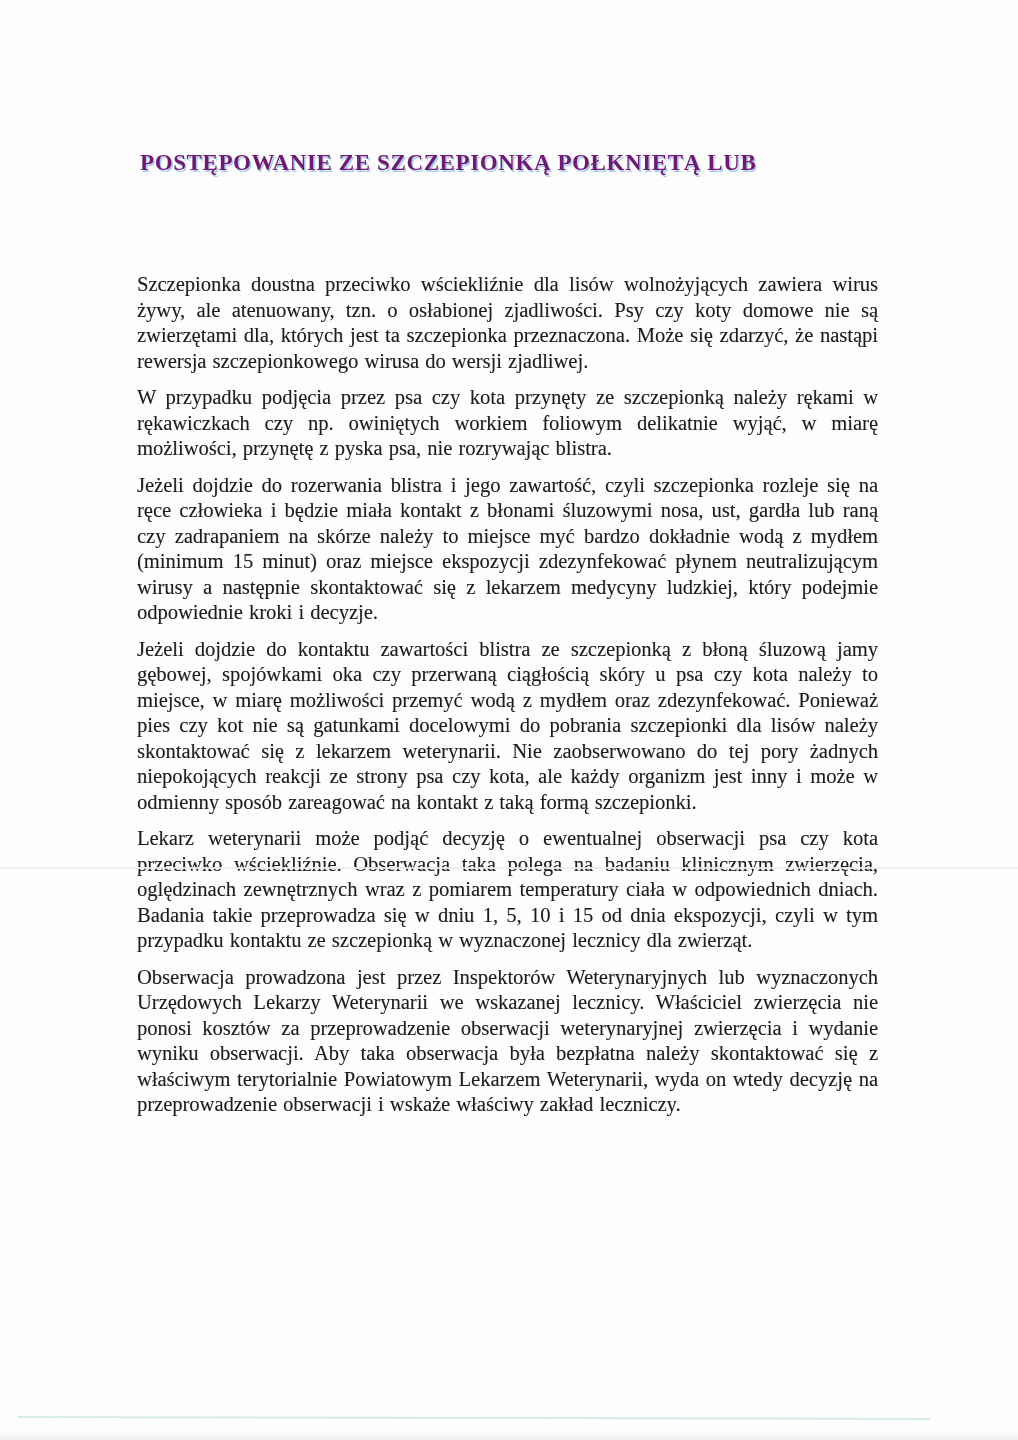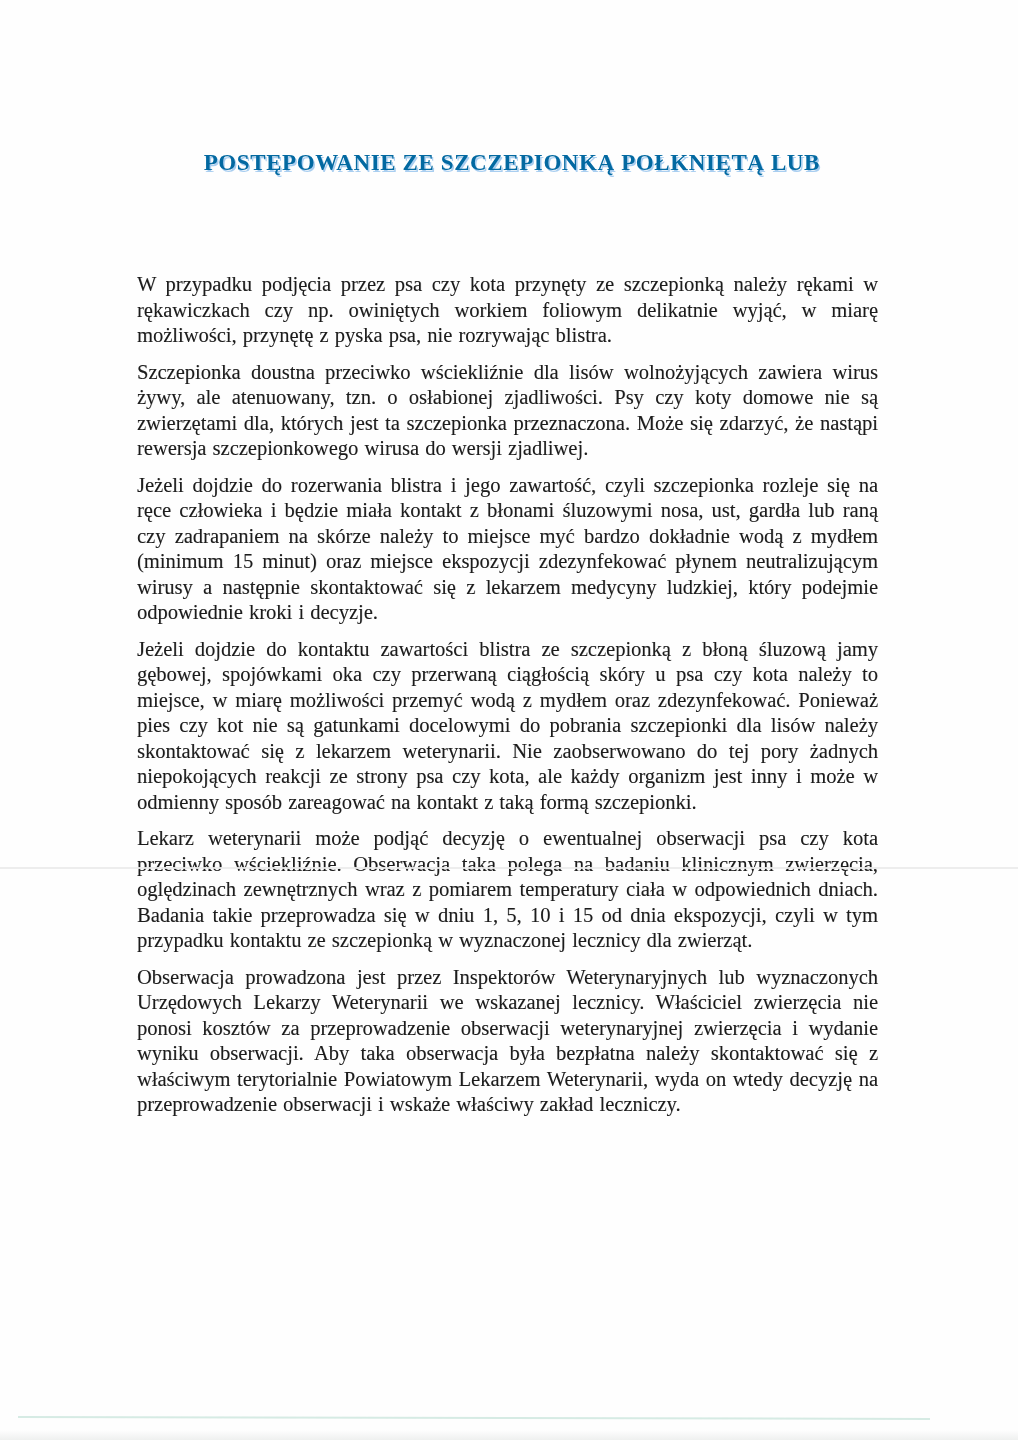--- a/index.html
+++ b/index.html
@@ -66,27 +66,27 @@
     width: 100%;
     height: 10px;
     background: linear-gradient(to bottom, rgba(255,255,255,0), rgba(210,214,212,0.35));
   }
 </style>
 </head>
 <body>
 
 <div class="page">
 
-  <h1 class="doc-title" style="color: #0369a1; text-align: right;">
+  <h1 class="doc-title" style="color: #701a75;">
     <span>POSTĘPOWANIE ZE SZCZEPIONKĄ POŁKNIĘTĄ LUB</span><br>
   </h1>
 
   <div class="doc-body">
+    <p>Szczepionka doustna przeciwko wściekliźnie dla lisów wolnożyjących zawiera wirus żywy, ale atenuowany, tzn. o osłabionej zjadliwości. Psy czy koty domowe nie są zwierzętami dla, których jest ta szczepionka przeznaczona. Może się zdarzyć, że nastąpi rewersja szczepionkowego wirusa do wersji zjadliwej.</p>
     <p>W przypadku podjęcia przez psa czy kota przynęty ze szczepionką należy rękami w rękawiczkach czy np. owiniętych workiem foliowym delikatnie wyjąć, w miarę możliwości, przynętę z pyska psa, nie rozrywając blistra.</p>
-    <p>Szczepionka doustna przeciwko wściekliźnie dla lisów wolnożyjących zawiera wirus żywy, ale atenuowany, tzn. o osłabionej zjadliwości. Psy czy koty domowe nie są zwierzętami dla, których jest ta szczepionka przeznaczona. Może się zdarzyć, że nastąpi rewersja szczepionkowego wirusa do wersji zjadliwej.</p>
     <p>Jeżeli dojdzie do rozerwania blistra i jego zawartość, czyli szczepionka rozleje się na ręce człowieka i będzie miała kontakt z błonami śluzowymi nosa, ust, gardła lub raną czy zadrapaniem na skórze należy to miejsce myć bardzo dokładnie wodą z mydłem (minimum 15 minut) oraz miejsce ekspozycji zdezynfekować płynem neutralizującym wirusy a następnie skontaktować się z lekarzem medycyny ludzkiej, który podejmie odpowiednie kroki i decyzje.</p>
     <p>Jeżeli dojdzie do kontaktu zawartości blistra ze szczepionką z błoną śluzową jamy gębowej, spojówkami oka czy przerwaną ciągłością skóry u psa czy kota należy to miejsce, w miarę możliwości przemyć wodą z mydłem oraz zdezynfekować. Ponieważ pies czy kot nie są gatunkami docelowymi do pobrania szczepionki dla lisów należy skontaktować się z lekarzem weterynarii. Nie zaobserwowano do tej pory żadnych niepokojących reakcji ze strony psa czy kota, ale każdy organizm jest inny i może w odmienny sposób zareagować na kontakt z taką formą szczepionki.</p>
     <p>Lekarz weterynarii może podjąć decyzję o ewentualnej obserwacji psa czy kota przeciwko wściekliźnie. Obserwacja taka polega na badaniu klinicznym zwierzęcia, oględzinach zewnętrznych wraz z pomiarem temperatury ciała w odpowiednich dniach. Badania takie przeprowadza się w dniu 1, 5, 10 i 15 od dnia ekspozycji, czyli w tym przypadku kontaktu ze szczepionką w wyznaczonej lecznicy dla zwierząt.</p>
     <p>Obserwacja prowadzona jest przez Inspektorów Weterynaryjnych lub wyznaczonych Urzędowych Lekarzy Weterynarii we wskazanej lecznicy. Właściciel zwierzęcia nie ponosi kosztów za przeprowadzenie obserwacji weterynaryjnej zwierzęcia i wydanie wyniku obserwacji. Aby taka obserwacja była bezpłatna należy skontaktować się z właściwym terytorialnie Powiatowym Lekarzem Weterynarii, wyda on wtedy decyzję na przeprowadzenie obserwacji i wskaże właściwy zakład leczniczy.</p>
   </div>
 
   <div class="scan-line-mid" style="background-color: rgb(235, 235, 235);"></div>
   <div class="scan-line-bottom" style="background-color: rgb(207, 231, 223);"></div>
   <div class="scan-shadow-bottom"></div>
 

